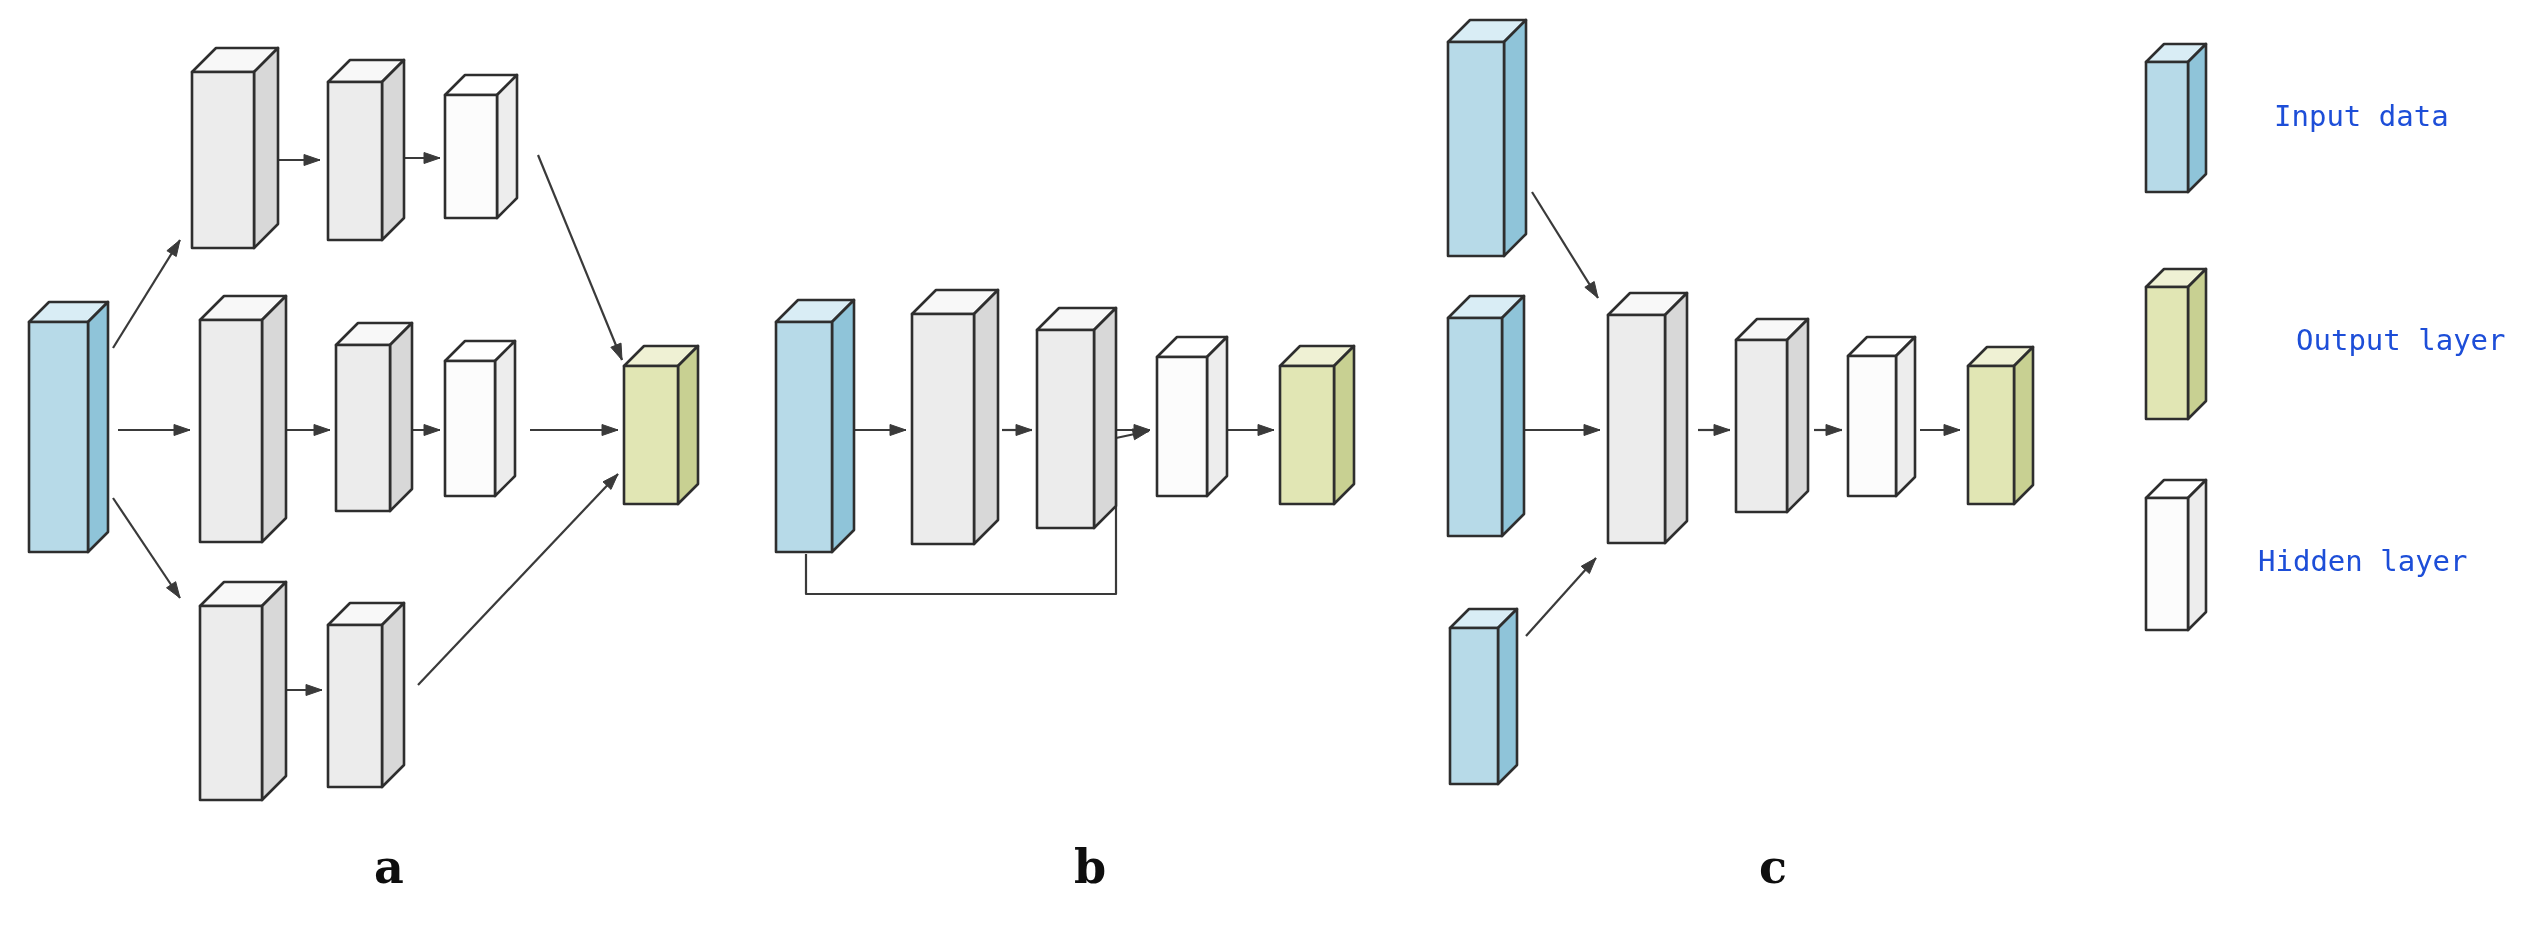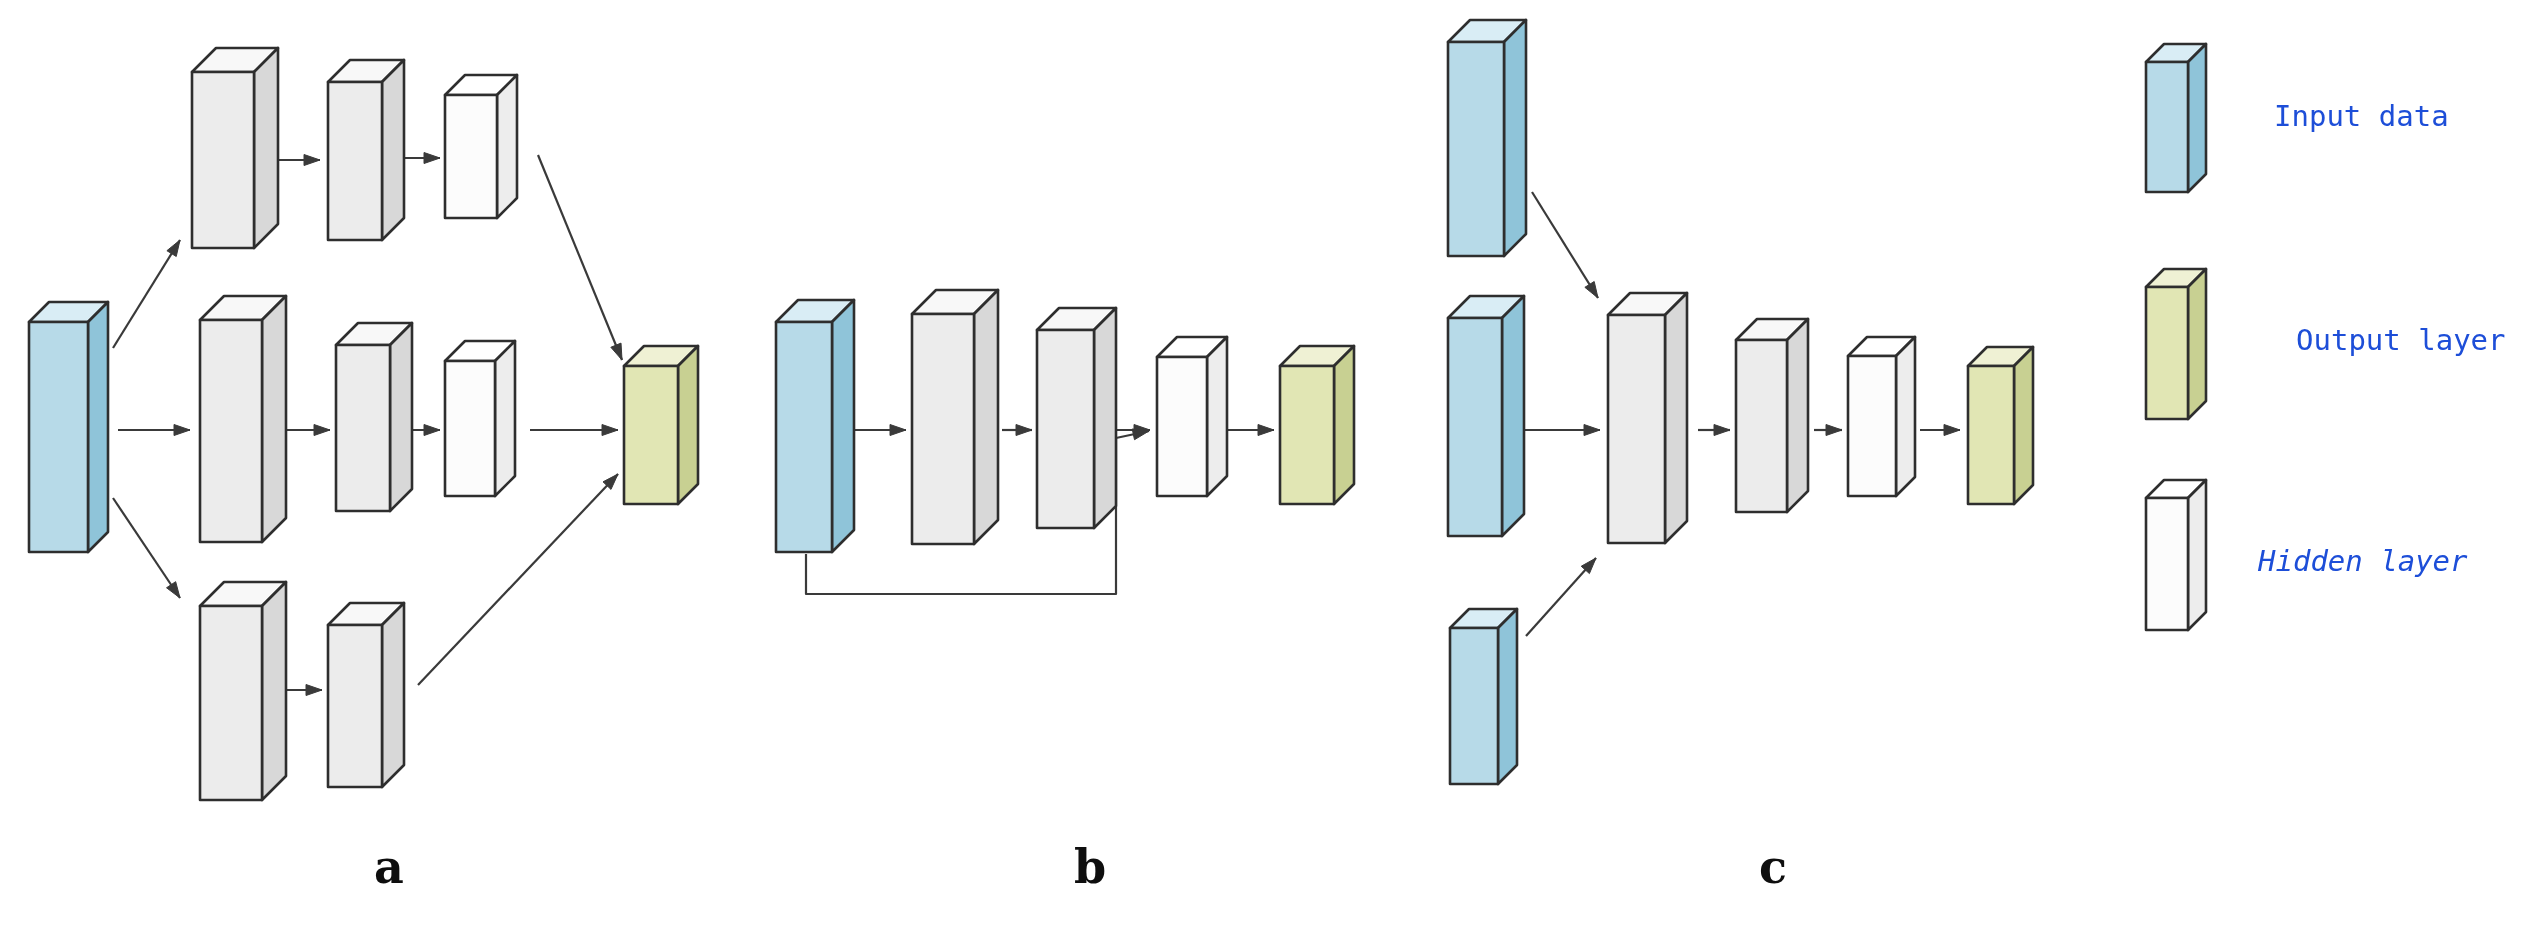--- a/index.html
+++ b/index.html
@@ -217,15 +217,15 @@
   <div class="panel-label" style="left:344px; top:840px;">a</div>
 
   <div class="panel-label" style="left:1045px; top:840px;">b</div>
 
   <div class="panel-label" style="left:1728px; top:840px;">c</div>
 
   <div class="legend-label" style="left:2274px; top:100px;">Input data</div>
 
   <div class="legend-label" style="left:2258px; top:324px;margin-left:38px;">Output layer</div>
 
-  <div class="legend-label" style="left:2258px; top:545px;font-style:italic;">Hidden layer</div>
+  <div class="legend-label" style="left:2258px; top:545px;">Hidden layer</div>
 
 </div>
 
 </body></html>

